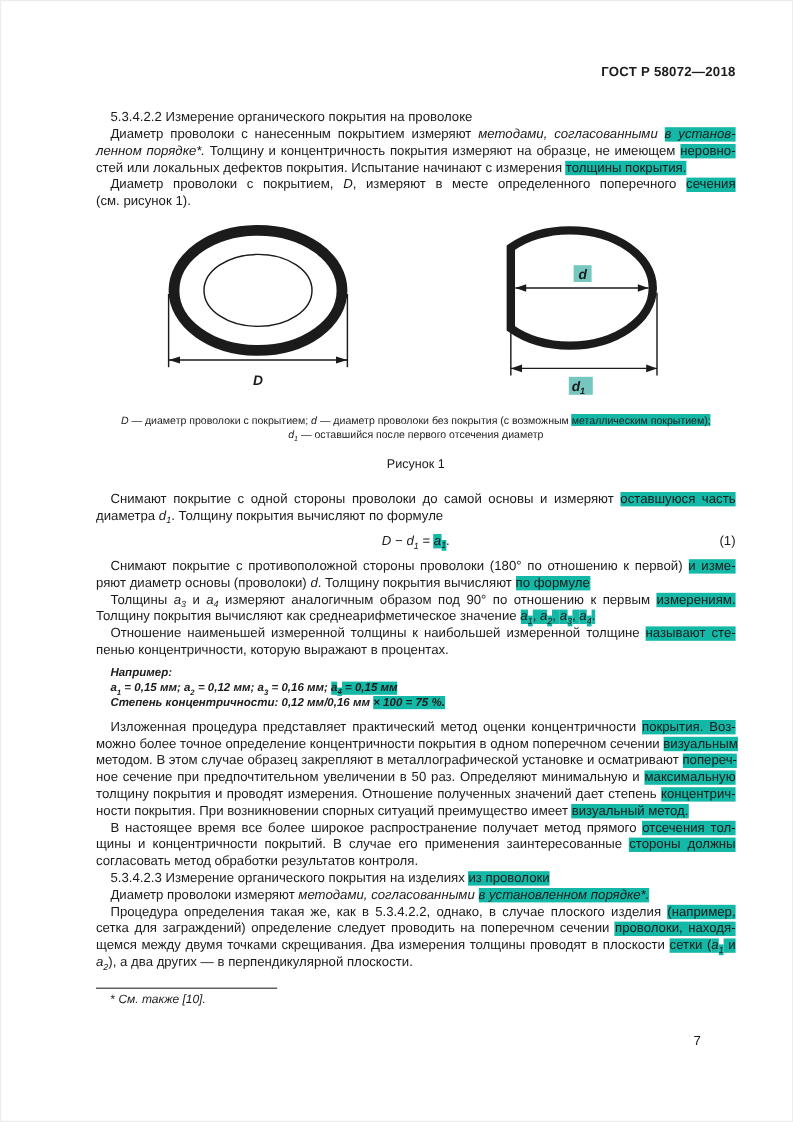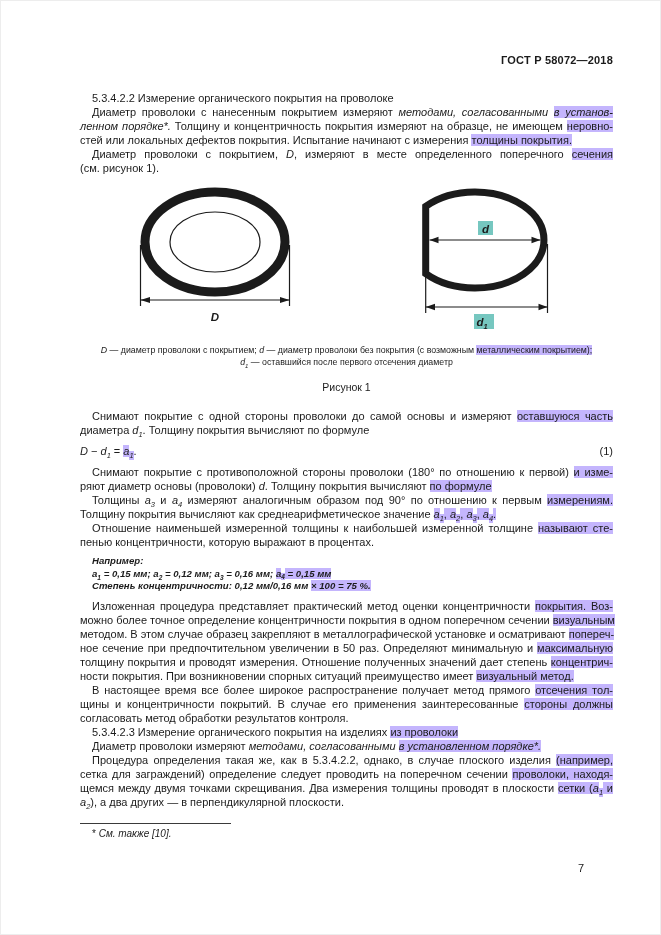--- a/index.html
+++ b/index.html
@@ -13,35 +13,35 @@
 
   .doc-code { font-weight:bold; font-size:11px; text-align:right; margin-bottom:25px; letter-spacing:.2px; }
 
   .para { font-size:11px; line-height:14px; }
   .line { white-space:nowrap; }
   .jl { text-align:justify; text-align-last:justify; }
   .ll { text-align:center; text-align-last:left; }
   .para .line:first-child { text-indent:12px; }
 
   .it { font-style:italic; }
-  .hl { background:#c4b5fd; }
+  .hl { background:#14b8a6; }
   sub { font-size:0.68em; line-height:0; }
 
   .figure-row { margin-top:10px; display:flex; justify-content:center; align-items:flex-start; gap:48px; }
   .fig-svg ellipse, .fig-svg path, .fig-svg line { stroke:#1b1b1b; fill:none; }
   .fig-svg .thick { stroke-width:9; }
   .fig-svg .thick7 { stroke-width:7; }
   .fig-svg .thin { stroke-width:1.2; }
   .fig-svg polygon { fill:#1b1b1b; stroke:none; }
   .fig-svg text { font-family:"Liberation Sans", sans-serif; font-style:italic; font-weight:bold; fill:#1b1b1b; }
 
   .caption { margin-top:8px; font-size:8.8px; line-height:11.5px; text-align:center; }
   .fig-label { text-align:center; font-size:10.5px; margin:13px 0 16px 0; }
 
-  .formula { position:relative; text-align:left; font-size:11px; line-height:14px; margin:7px 0; }
+  .formula { position:relative; text-align:center; font-size:11px; line-height:14px; margin:7px 0; }
   .formula .fnum { position:absolute; right:0; top:0; }
 
   .example { font-size:9.6px; line-height:12.5px; font-weight:bold; font-style:italic; margin:6px 0; padding-left:12px; }
   .example .line { text-align:left !important; text-align-last:left !important; }
   .example .line:first-child { text-indent:0; }
 
   .footnote { margin-top:14px; }
   .footnote-rule { width:151px; border-top:1px solid #3a3a3a; height:0; }
   .footnote-text { font-size:10px; line-height:11px; padding-left:12px; margin-top:4px; }
 

